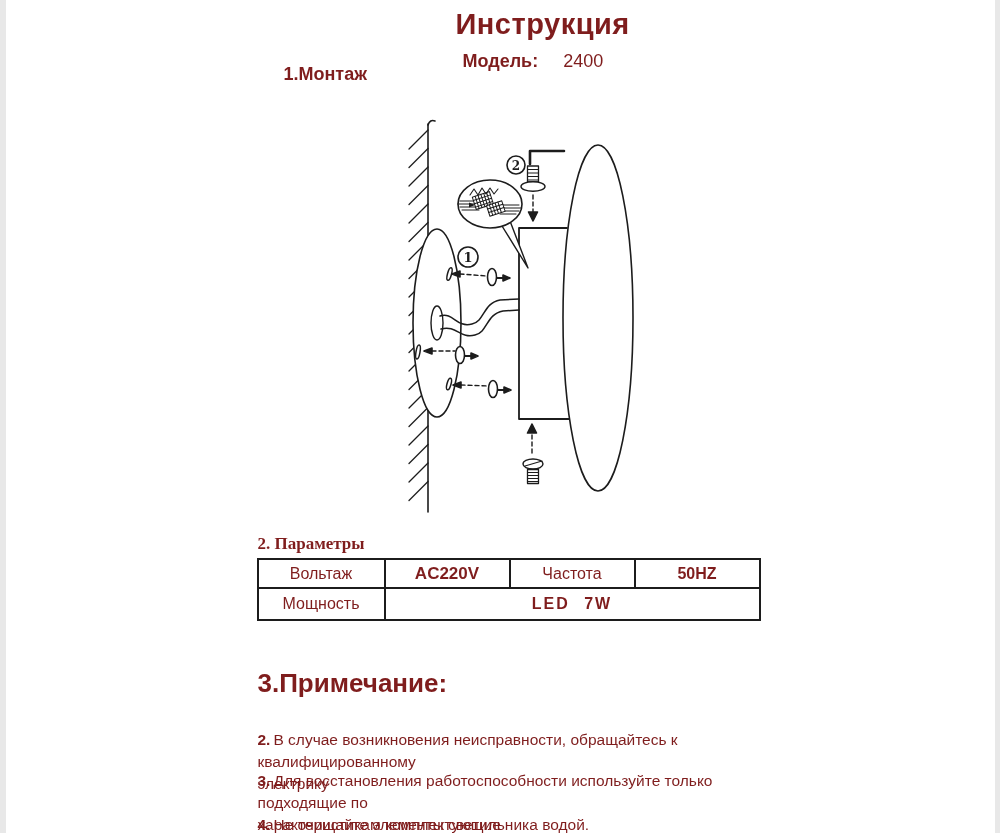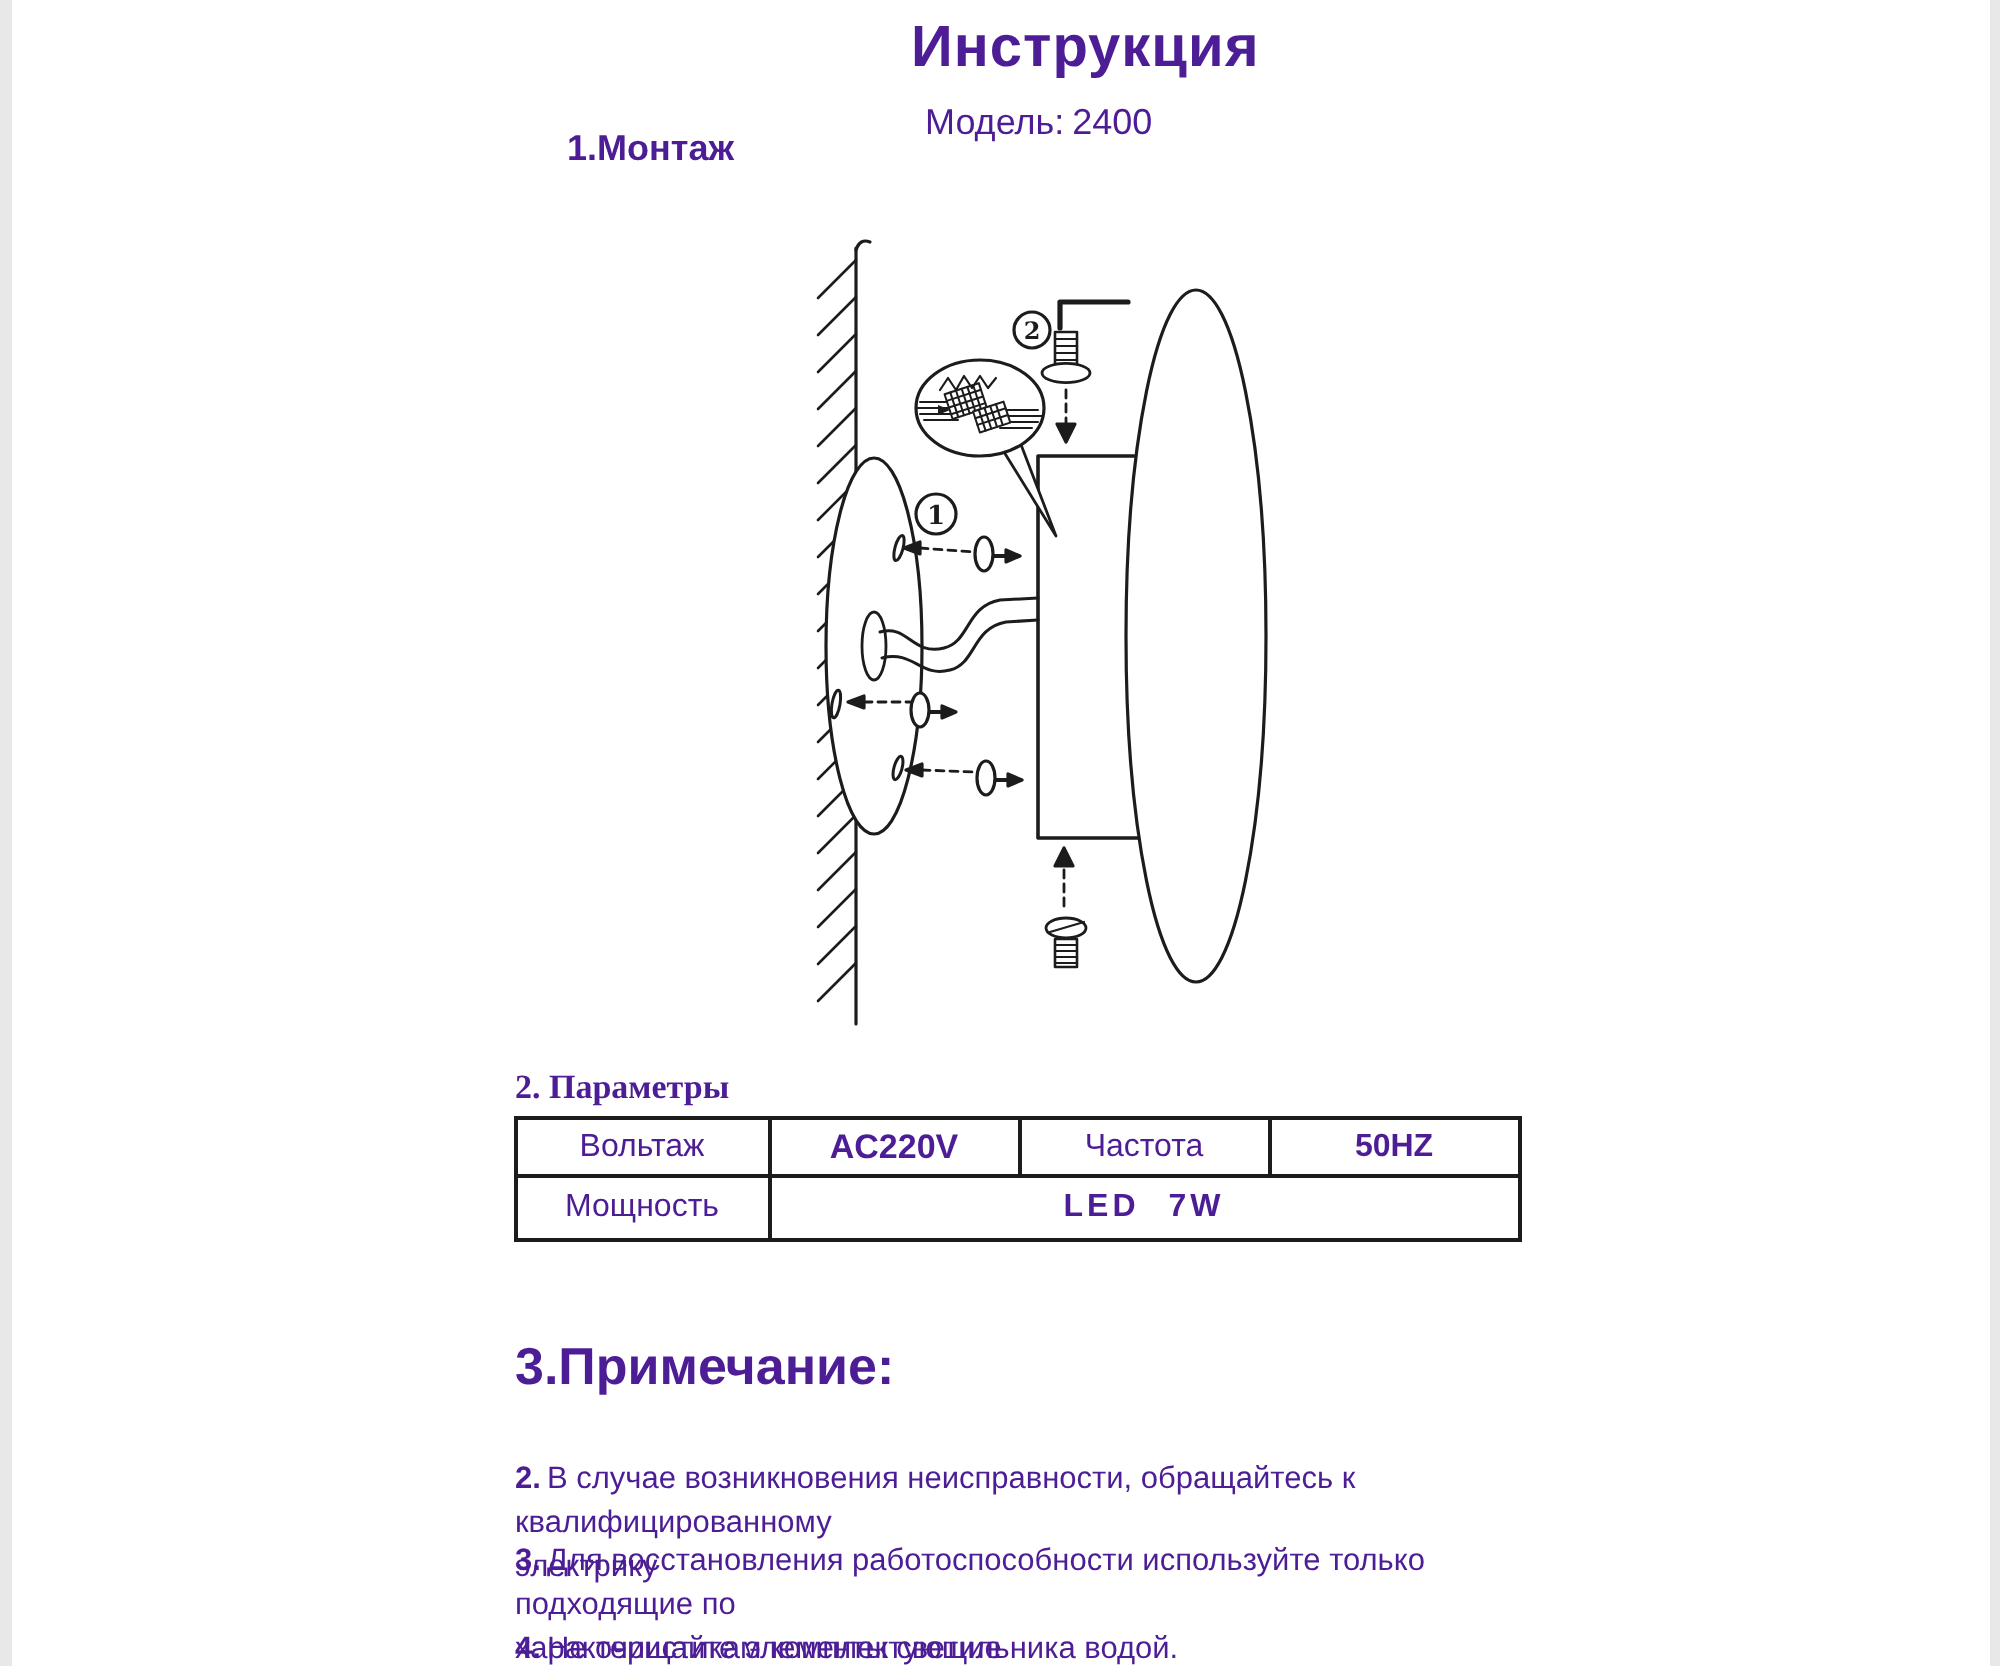--- a/index.html
+++ b/index.html
@@ -1,21 +1,21 @@
 <!DOCTYPE html>
 <html><head>
 <meta charset="utf-8">
 <style>
   html,body{margin:0;padding:0;background:#e8e8e8;}
   .page{position:relative;width:989px;height:833px;background:#ffffff;
-        font-family:"Liberation Sans",sans-serif;color:#4c1d95;overflow:hidden;margin:0 auto;}
+        font-family:"Liberation Sans",sans-serif;color:#7f1d1d;overflow:hidden;margin:0 auto;}
   .abs{position:absolute;}
   .title{left:450px;top:8px;font-size:29px;font-weight:700;letter-spacing:.5px;}
   .model{left:457px;top:51px;font-size:18px;}
-  .model .lbl{font-weight:400;margin-right:4px;}
+  .model .lbl{font-weight:700;margin-right:25px;}
   .sec1{left:278px;top:64px;font-size:18px;font-weight:700;}
   .svgwrap{left:380px;top:110px;width:280px;height:420px;}
   .sec2{left:252px;top:534px;font-size:17px;font-weight:700;font-family:Liberation Serif, serif;}
   table.params{position:absolute;left:251px;top:558px;border-collapse:collapse;table-layout:fixed;}
   table.params td{border:2px solid #1c1c1c;text-align:center;vertical-align:middle;
         font-size:16px;padding:0;overflow:hidden;}
   table.params tr.r1 td{height:27px;}
   table.params tr.r2 td{height:30px;}
   .bld{font-weight:700;}
   .big{font-size:19px;font-weight:700;letter-spacing:2px;word-spacing:8px;}

